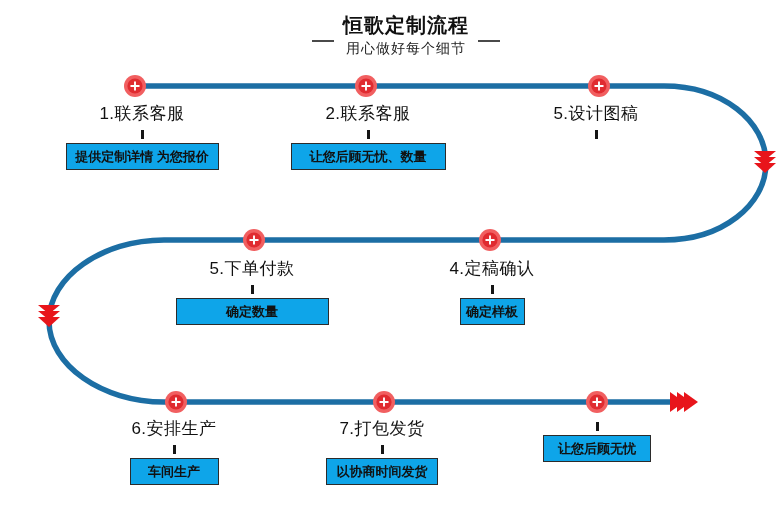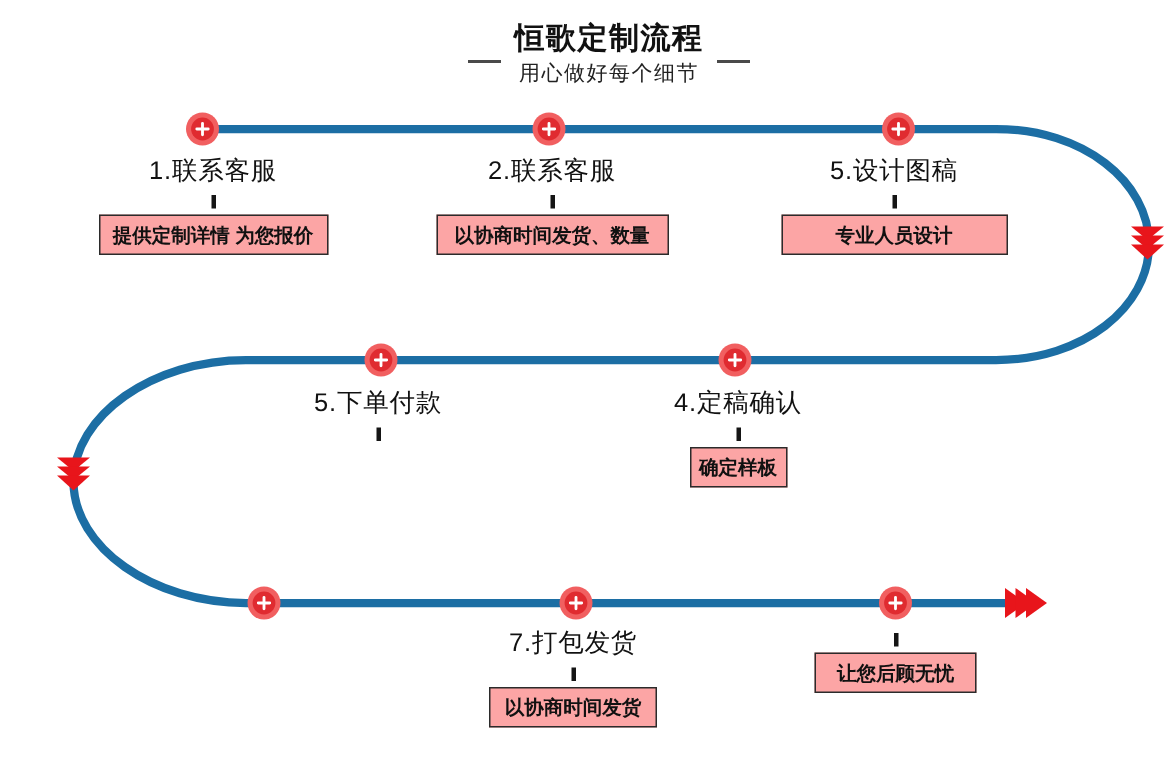--- a/index.html
+++ b/index.html
@@ -29,21 +29,21 @@
   }
   .step-label {
     font-size:17px; font-weight:400; color:#111111; line-height:23px;
     white-space:nowrap; letter-spacing:0.5px;
   }
   .step-tick {
     width:3px; height:9px; background:#151515; margin:5px 0 4px 0;
   }
   .step-box {
     box-sizing:border-box; height:27px; border:1.5px solid #2b2b2b;
-    background:#fca5a5; display:flex; align-items:center; justify-content:center;
+    background:#0ea5e9; display:flex; align-items:center; justify-content:center;
     font-size:13px; font-weight:700; color:#111111; white-space:nowrap;
   }
 
   
   .marker {
     position:absolute; width:23px; height:23px;
     transform:translate(-50%,-50%); pointer-events:none;
   }
 </style>
 </head>
@@ -120,40 +120,45 @@
 
   <div class="step" style="left:46px; top:102px; width:160px">
     <div class="step-label">1.联系客服</div>
     <div class="step-tick"></div>
     <div class="step-box" style="width:153px">提供定制详情 为您报价</div>
   </div>
 
   <div class="step" style="left:272px; top:102px; width:160px">
     <div class="step-label">2.联系客服</div>
     <div class="step-tick"></div>
-    <div class="step-box" style="width:155px">以协商时间发货、数量</div>
+    <div class="step-box" style="width:155px">让您后顾无忧、数量</div>
   </div>
 
   <div class="step" style="left:500px; top:102px; width:160px">
     <div class="step-label">5.设计图稿</div>
     <div class="step-tick"></div>
-    <div class="step-box" style="width:151px">专业人员设计</div>
   </div>
 
   <div class="step" style="left:156px; top:257px; width:160px">
     <div class="step-label">5.下单付款</div>
     <div class="step-tick"></div>
+    <div class="step-box" style="width:153px">确定数量</div>
   </div>
 
   <div class="step" style="left:421px; top:257px; width:110px">
     <div class="step-label">4.定稿确认</div>
     <div class="step-tick"></div>
     <div class="step-box" style="width:65px">确定样板</div>
   </div>
 
+  <div class="step" style="left:103px; top:417px; width:110px">
+    <div class="step-label">6.安排生产</div>
+    <div class="step-tick"></div>
+    <div class="step-box" style="width:89px">车间生产</div>
+  </div>
 
   <div class="step" style="left:306px; top:417px; width:120px">
     <div class="step-label">7.打包发货</div>
     <div class="step-tick"></div>
     <div class="step-box" style="width:112px">以协商时间发货</div>
   </div>
 
   <div class="step" style="left:526px; top:417px; width:110px">
     <div class="step-tick"></div>
     <div class="step-box" style="width:108px">让您后顾无忧</div>

